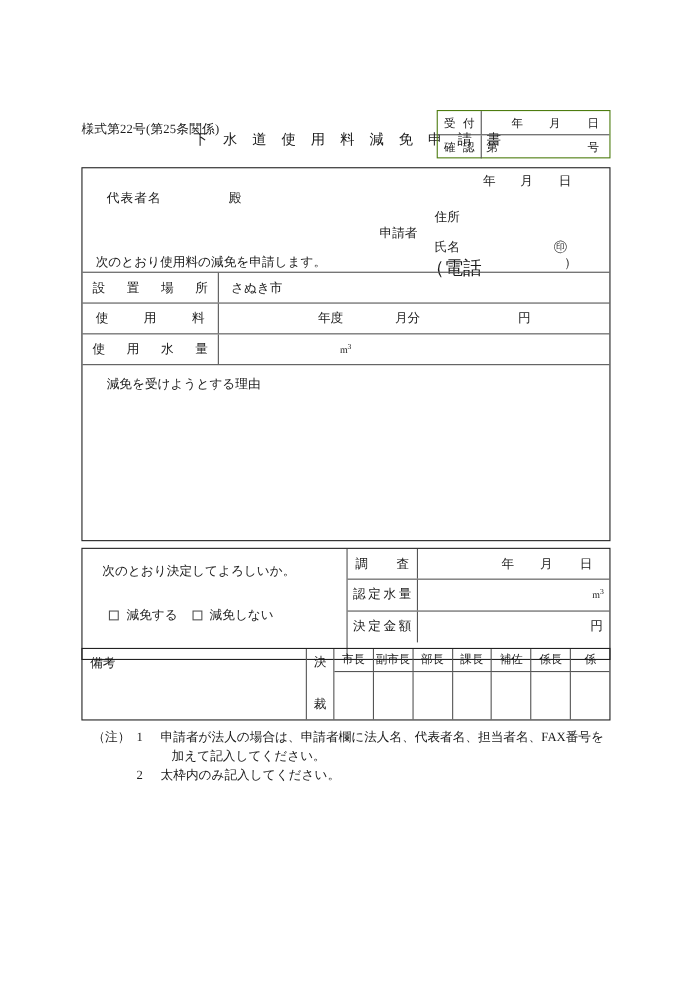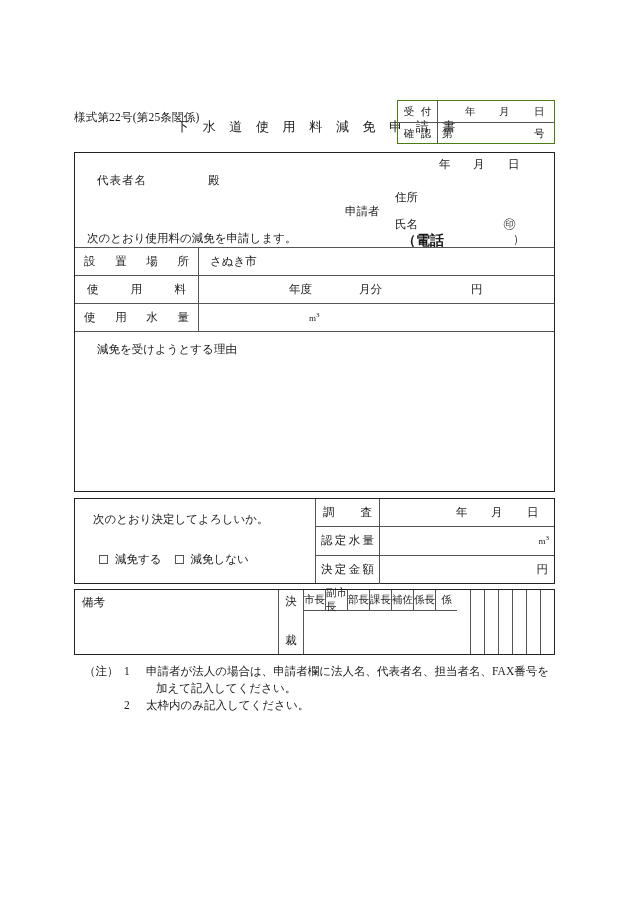--- a/index.html
+++ b/index.html
@@ -103,21 +103,21 @@
     flex: 1;
     position: relative;
     font-size: 11.5px;
   }
   .value-cell .abs { white-space: nowrap; }
   .reason-block { position: relative; height: 132px; }
 
   
   .decide-box {
     left: 74px; top: 498px;
-    width: 481px; height: 86px;
+    width: 481px; height: 102px;
     border: 1.6px solid #222;
     box-sizing: border-box;
     display: flex;
   }
   .decide-left {
     width: 241px;
     border-right: 1px solid #555;
     box-sizing: border-box;
     position: relative;
     font-size: 11.5px;
@@ -185,21 +185,21 @@
     font-size: 11.5px;
     display: flex;
     flex-direction: column;
     align-items: center;
     justify-content: space-between;
     padding: 4px 0 6px 0;
   }
   .approval-grid {
     flex: 1;
     display: flex;
-    flex-direction: row;
+    flex-direction: column;
   }
   .approval-head {
     display: flex;
     height: 21px;
     border-bottom: 1px solid #555;
     box-sizing: border-box;
   }
   .approval-body {
     display: flex;
     flex: 1;
@@ -267,21 +267,21 @@
       <span class="abs" style="left:398px; top:4px; font-size:11.5px;">月</span>
       <span class="abs" style="left:433px; top:4px; font-size:11.5px;">日</span>
 
       <span class="abs" style="left:22px; top:20px; font-size:11.5px; letter-spacing:1px;">代表者名</span>
       <span class="abs" style="left:133px; top:20px; font-size:11.5px;">殿</span>
 
       <span class="abs" style="left:270px; top:51px; font-size:11.5px;">申請者</span>
       <span class="abs" style="left:320px; top:37px; font-size:11.5px;">住所</span>
       <span class="abs" style="left:320px; top:64px; font-size:11.5px;">氏名</span>
       <span class="abs" style="left:428px; top:62px; font-size:13px;">㊞</span>
-      <span class="abs" style="left:327px; top:79px; font-size:14px;font-weight:bold;">（電話</span>
+      <span class="abs" style="left:312px; top:79px; font-size:17px;">（電話</span>
       <span class="abs" style="left:438px; top:79px; font-size:11.5px;">）</span>
 
       <span class="abs" style="left:12px; top:78px; font-size:11.5px;">次のとおり使用料の減免を申請します。</span>
       <div class="sep"></div>
     </div>
 
     <div class="label-row">
       <div class="label-cell">
         <span>設</span>
         <span>置</span>

